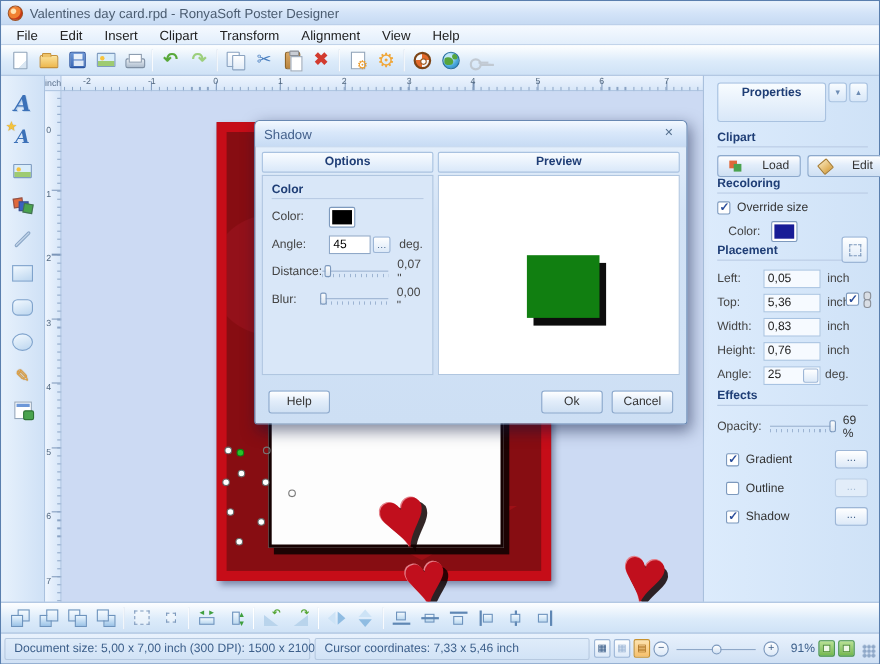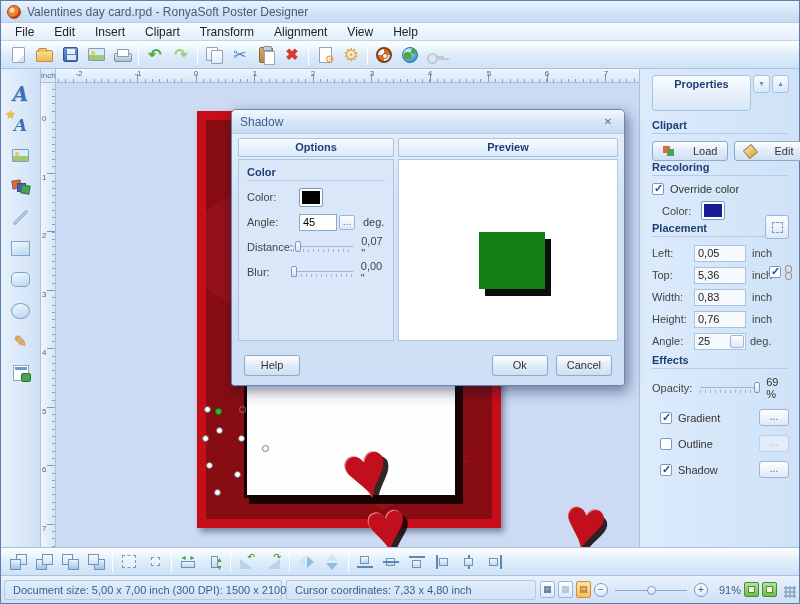--- a/index.html
+++ b/index.html
@@ -406,21 +406,21 @@
         </span>
       <span class="btn">
           <span class="mini-edit"></span>
           <span>Edit</span>
         </span>
     </div>
 
     <div class="sect">Recoloring</div>
     <div class="cbrow">
       <span class="cb on"></span>
-      <span>Override color</span>
+      <span>Override size</span>
     </div>
     <div id="recolor-row">
       <span>Color:</span>
       <span class="swatch">
           <i style="background:#181c96;"></i>
         </span>
     </div>
 
     <div class="sect">Placement</div>
     <div class="prow">
@@ -648,21 +648,21 @@
     <span class="tbtn">
         <span class="al-ic">
           <span class="ln" style="right:1px;top:0;bottom:0;width:2px;"></span>
           <span class="box" style="left:2px;top:3px;"></span>
         </span>
       </span>
   </div>
 
   <div id="statusbar">
     <span class="spanel" id="sp-doc">Document size: 5,00 x 7,00 inch (300 DPI): 1500 x 2100 pixels</span>
-    <span class="spanel" id="sp-cursor">Cursor coordinates: 7,33 x 4,80 inch</span>
+    <span class="spanel" id="sp-cursor">Cursor coordinates: 7,33 x 5,46 inch</span>
     <span id="zoom-controls">
       <span class="ztoggle"><span>▦</span></span>
       <span class="ztoggle" style="color:#9ab4d4;"><span>▦</span></span>
       <span class="ztoggle pressed"><span>▤</span></span>
       <span class="zround"><span>−</span></span>
       <span id="zoom-slider">
           <span class="track"></span>
           <span class="zthumb"></span>
         </span>
       <span class="zround"><span>+</span></span>

